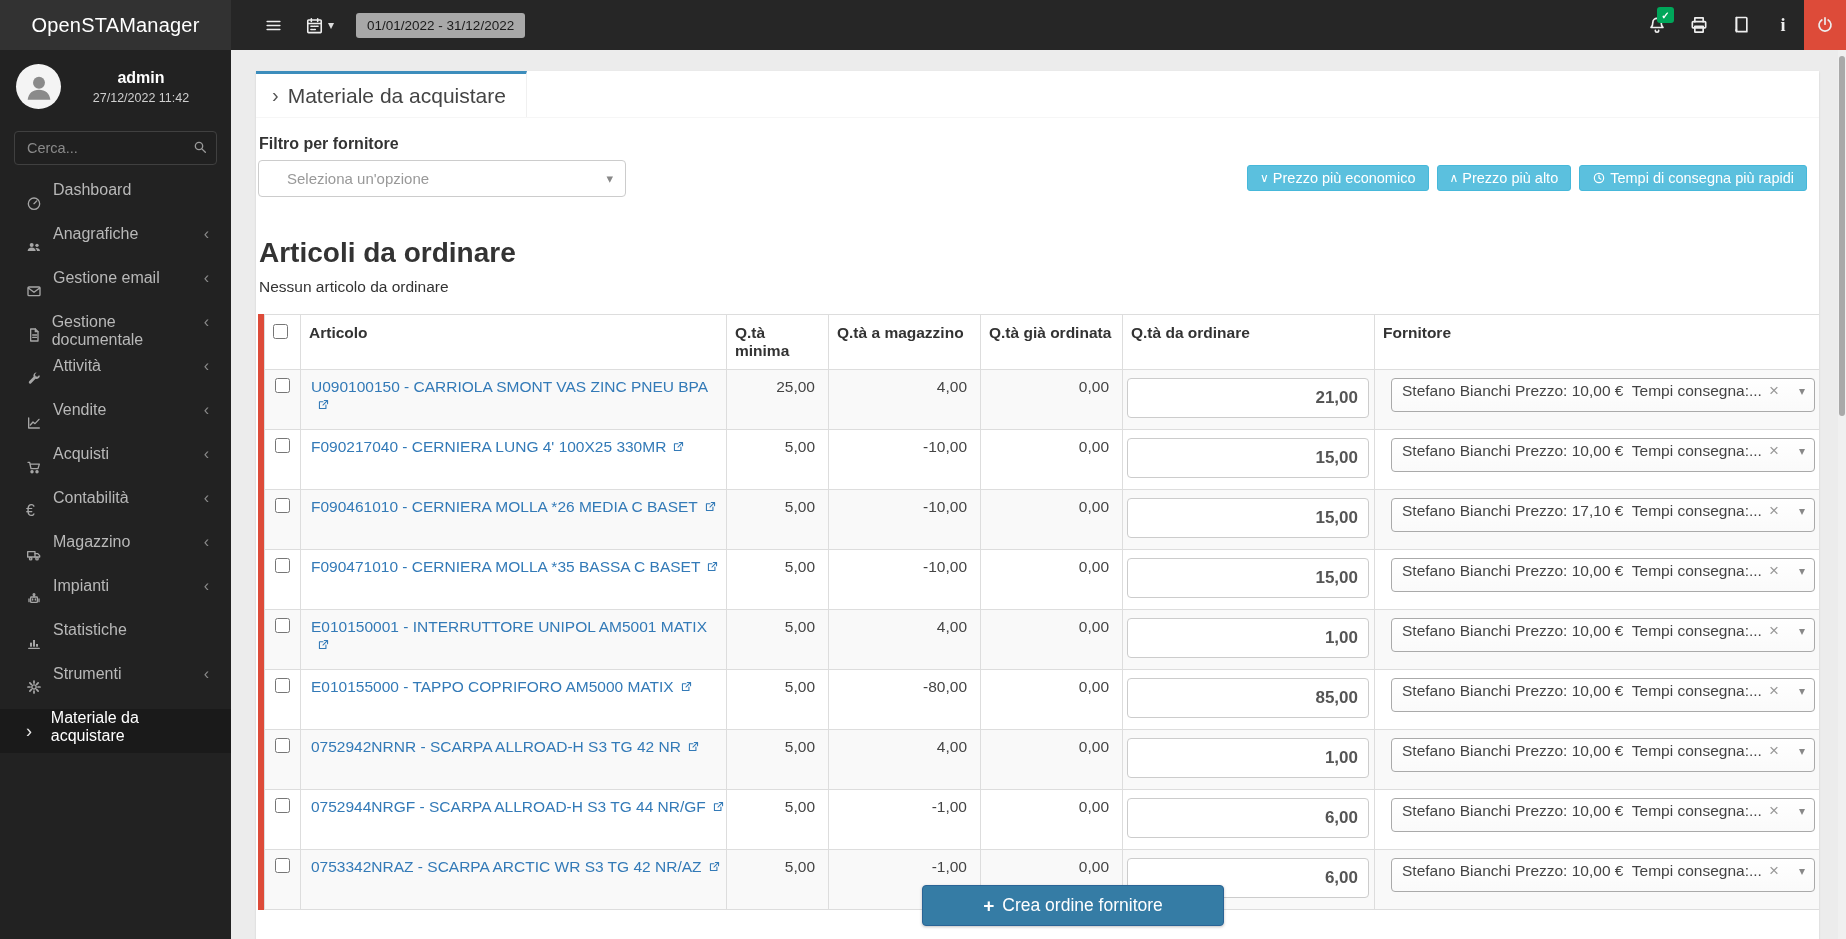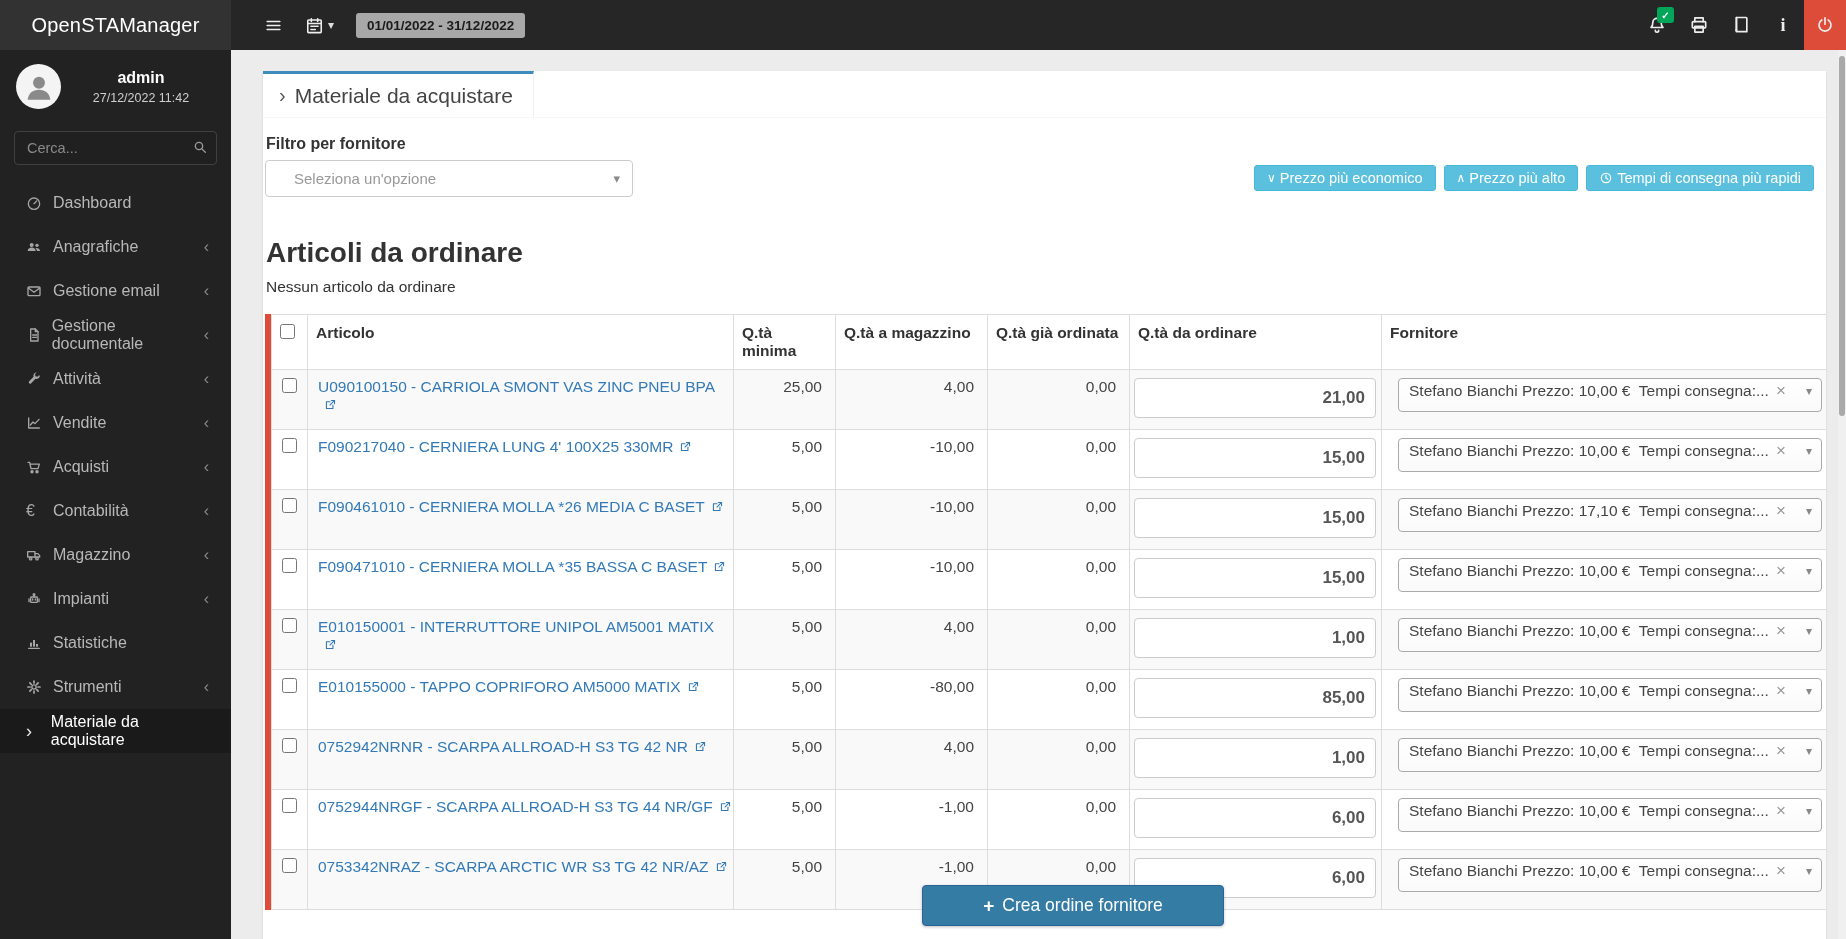--- a/index.html
+++ b/index.html
@@ -13,52 +13,52 @@
           stroke-linecap:round; stroke-linejoin:round; display:block; }
 
   
   .navbar { height:50px; width:100%; background:#262626; display:flex; align-items:stretch;gap:17px; }
   .brand { width:231px; background:#323232; color:#fff; font-size:20px;
            display:flex; align-items:center; justify-content:center; letter-spacing:.2px; }
   .nav-left { display:flex; align-items:center; gap:22px; padding-left:16px; }
   .nav-btn { color:#eee; font-size:18px; display:flex; align-items:center; cursor:pointer; }
   .nav-btn .svgi { width:19px; height:19px; }
   .cal-caret { color:#ddd; font-size:12px; margin-left:4px; }
-  .date-badge { background:#a8a8a8; color:#1b1b1b; font-weight:bold; font-size:13.5px;
+  .date-badge { background:#a8a8a8; color:#1b1b1b; font-weight:normal; font-size:13.5px;
                 padding:5px 11px; border-radius:3px; }
   .nav-right { margin-left:auto; display:flex; align-items:stretch; }
   .nav-ico { width:42px; display:flex; align-items:center; justify-content:center;
              color:#eee; position:relative; cursor:pointer; }
   .nav-ico .svgi { width:20px; height:20px; }
   .badge-green { position:absolute; top:7px; right:4px; width:17px; height:16px;
                  background:#00a65a; color:#fff; font-size:10px; border-radius:3px;
                  display:flex; align-items:center; justify-content:center; font-weight:bold; }
   .info-i { font-weight:bold; font-size:18px; font-family:"Liberation Serif", serif; }
   .power { background:#dd4b39; }
 
   
-  .body-row { display:flex; height:889px;gap:7px; }
+  .body-row { display:flex; height:889px; }
 
   
   .sidebar { width:231px; background:#222222; flex:none; display:flex; flex-direction:column; }
   .user-panel { display:flex; align-items:center; padding:14px 10px 12px 16px; }
   .avatar { width:45px; height:45px; border-radius:50%; background:#f4f4f4; flex:none;
             display:flex; align-items:center; justify-content:center; overflow:hidden; }
   .avatar svg { width:34px; height:34px; fill:#8a8a8a; stroke:none; }
   .user-text { flex:1; text-align:center; }
   .user-name { color:#fff; font-weight:bold; font-size:16px; }
   .user-time { color:#cfcfcf; font-size:12.5px; margin-top:4px; }
   .search-wrap { margin:10px 14px 4px 14px; position:relative; }
   .search-input { width:100%; height:34px; background:#202020; border:1px solid #404040;
                   border-radius:4px; color:#ccc; font-size:14.5px; padding:0 32px 0 12px;
                   font-family:"Liberation Sans", sans-serif; }
   .search-input::placeholder { color:#8a8a8a; }
   .search-icon { position:absolute; right:9px; top:8px; color:#9a9a9a; font-size:16px; }
   .menu { margin-top:12px; }
-  .menu-item { height:44px; display:flex; align-items:center; padding-left:26px;
+  .menu-item { height:44px; display:flex; padding-left:26px;
                cursor:pointer; color:#b8b8b8; }
   .menu-item .mi-icon { width:27px; color:#a6a6a6; font-size:16px; display:flex; align-items:center; }
   .menu-item .mi-label { font-size:16px; }
   .menu-item .mi-chevron { margin-left:auto; margin-right:22px; color:#8a8a8a; font-size:16px; }
   .menu-item.active { background:#1a1a1a; color:#fff; }
   .menu-item.active .mi-icon { color:#e8e8e8; font-size:18px; }
   .menu-item.active .mi-label { color:#fff; }
 
   
   .content { flex:1; position:relative; background:#ececec; overflow:hidden; }

